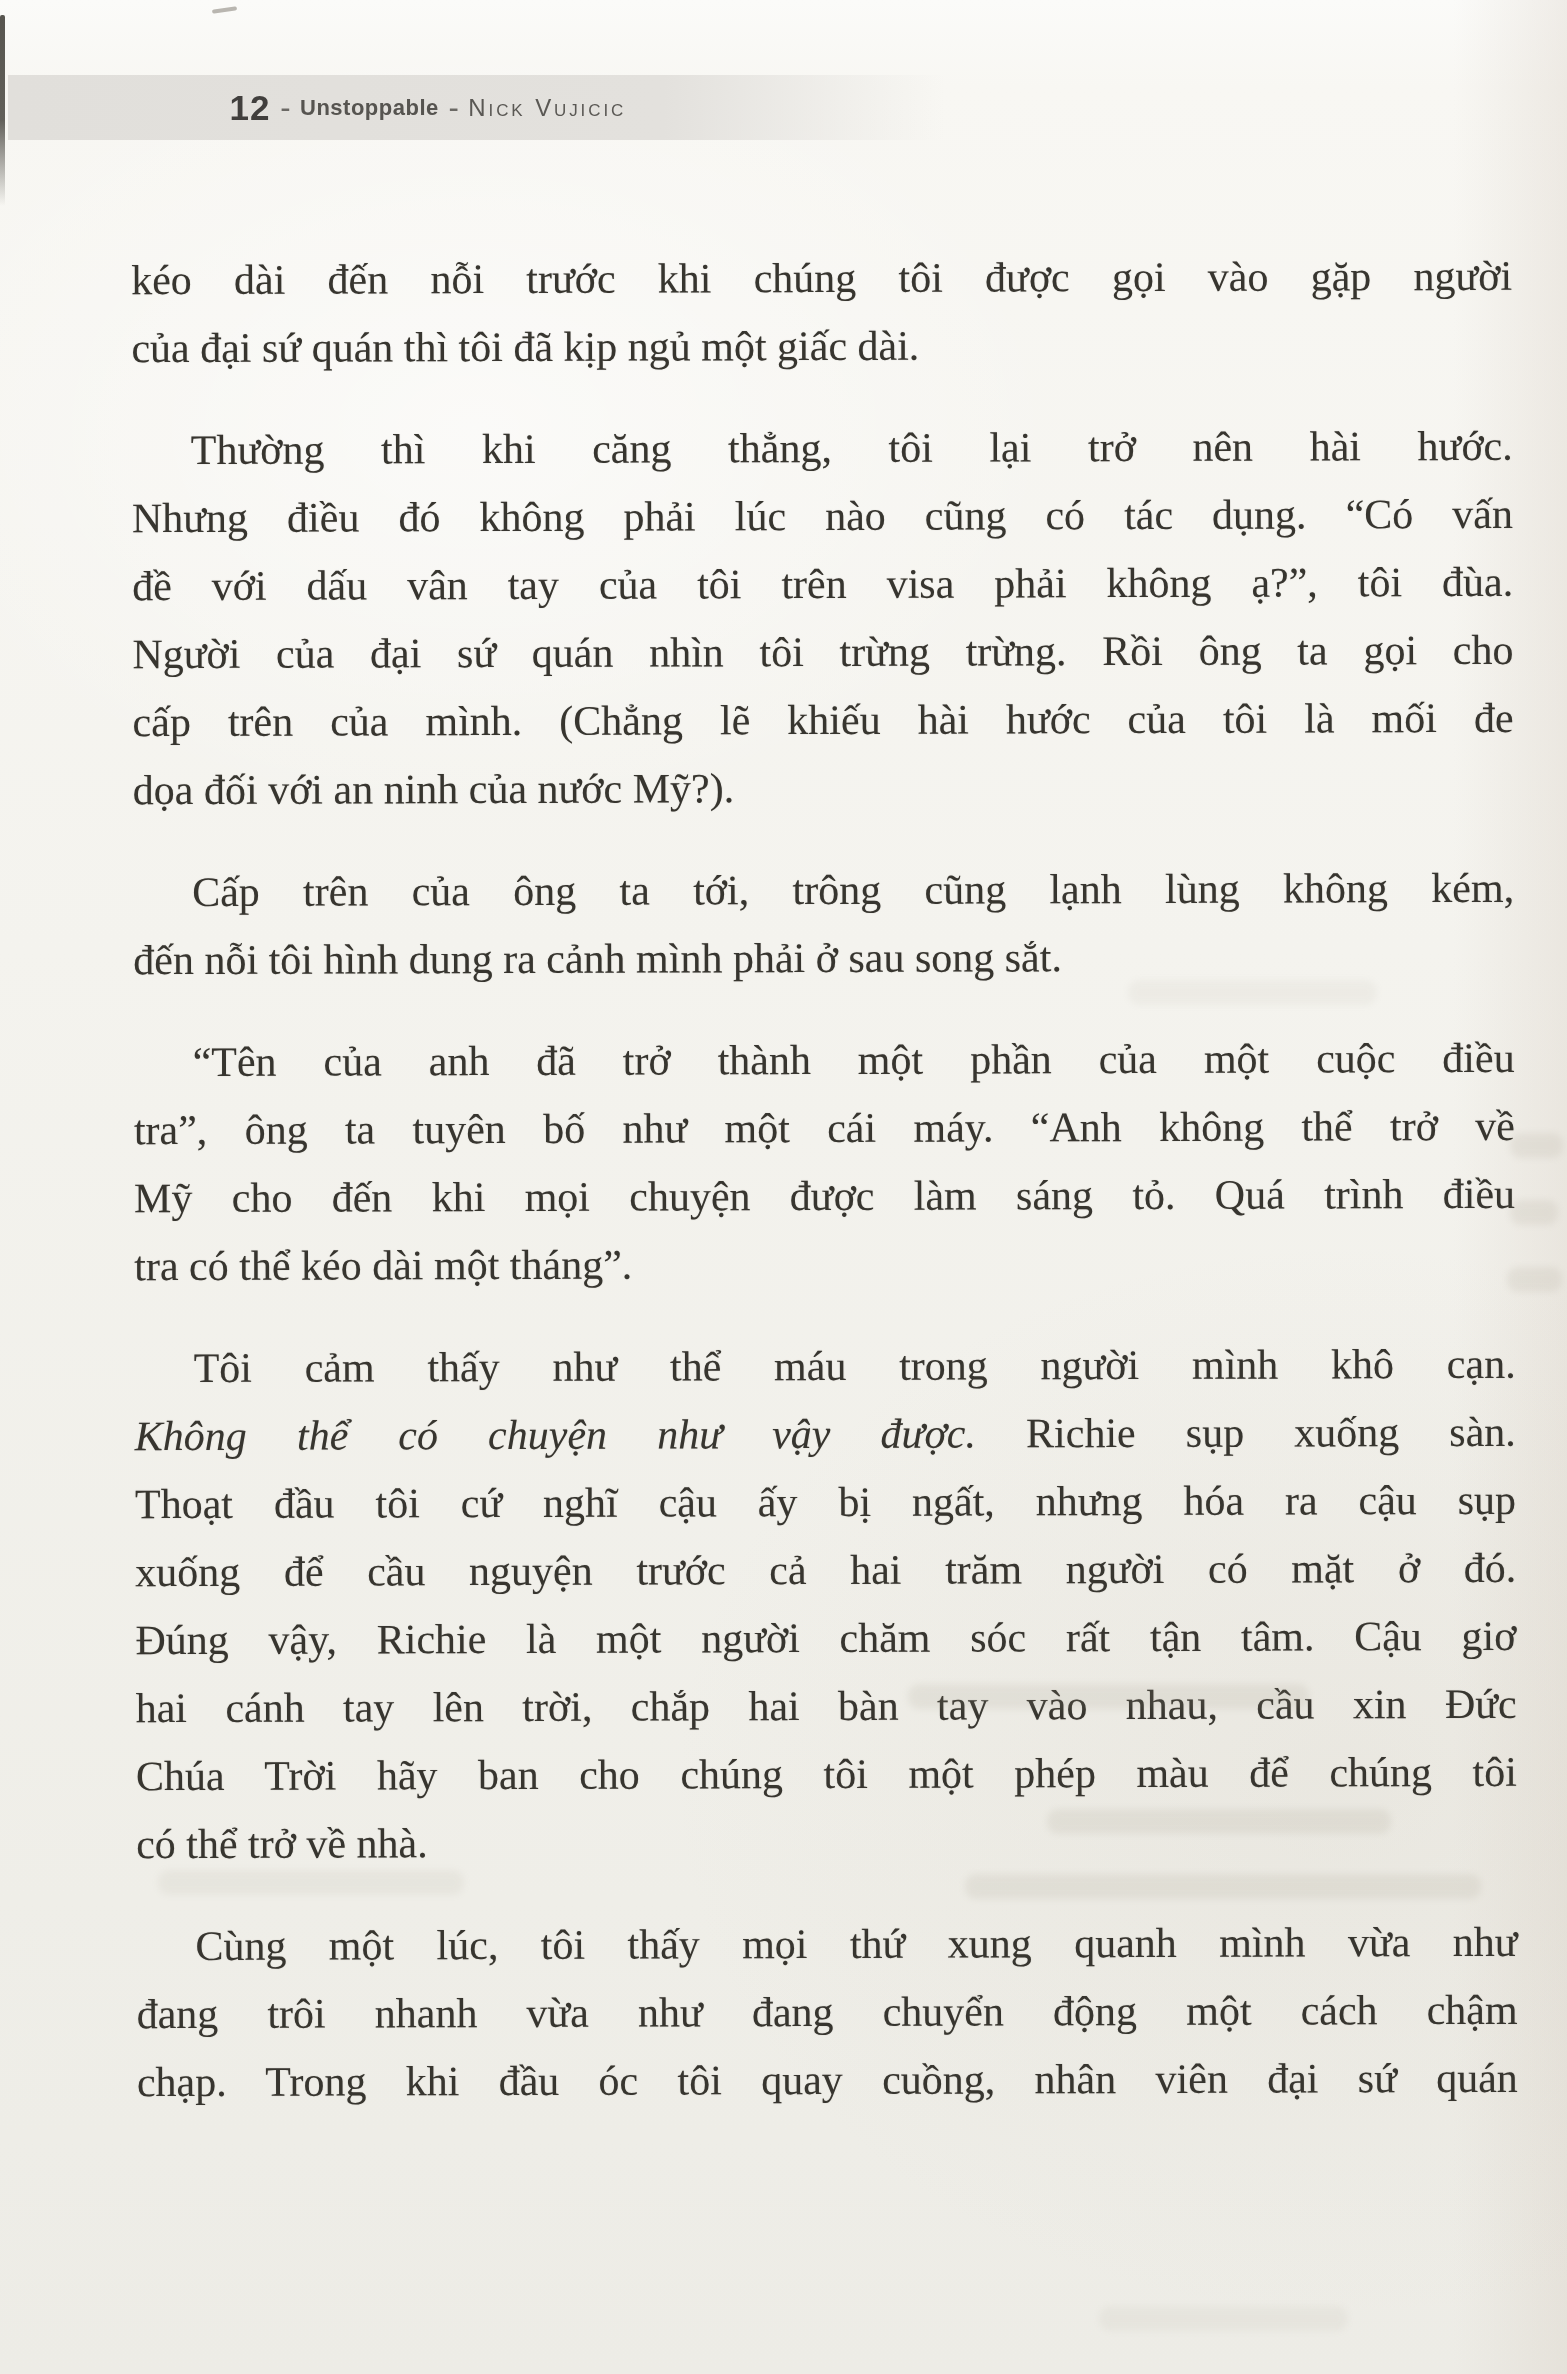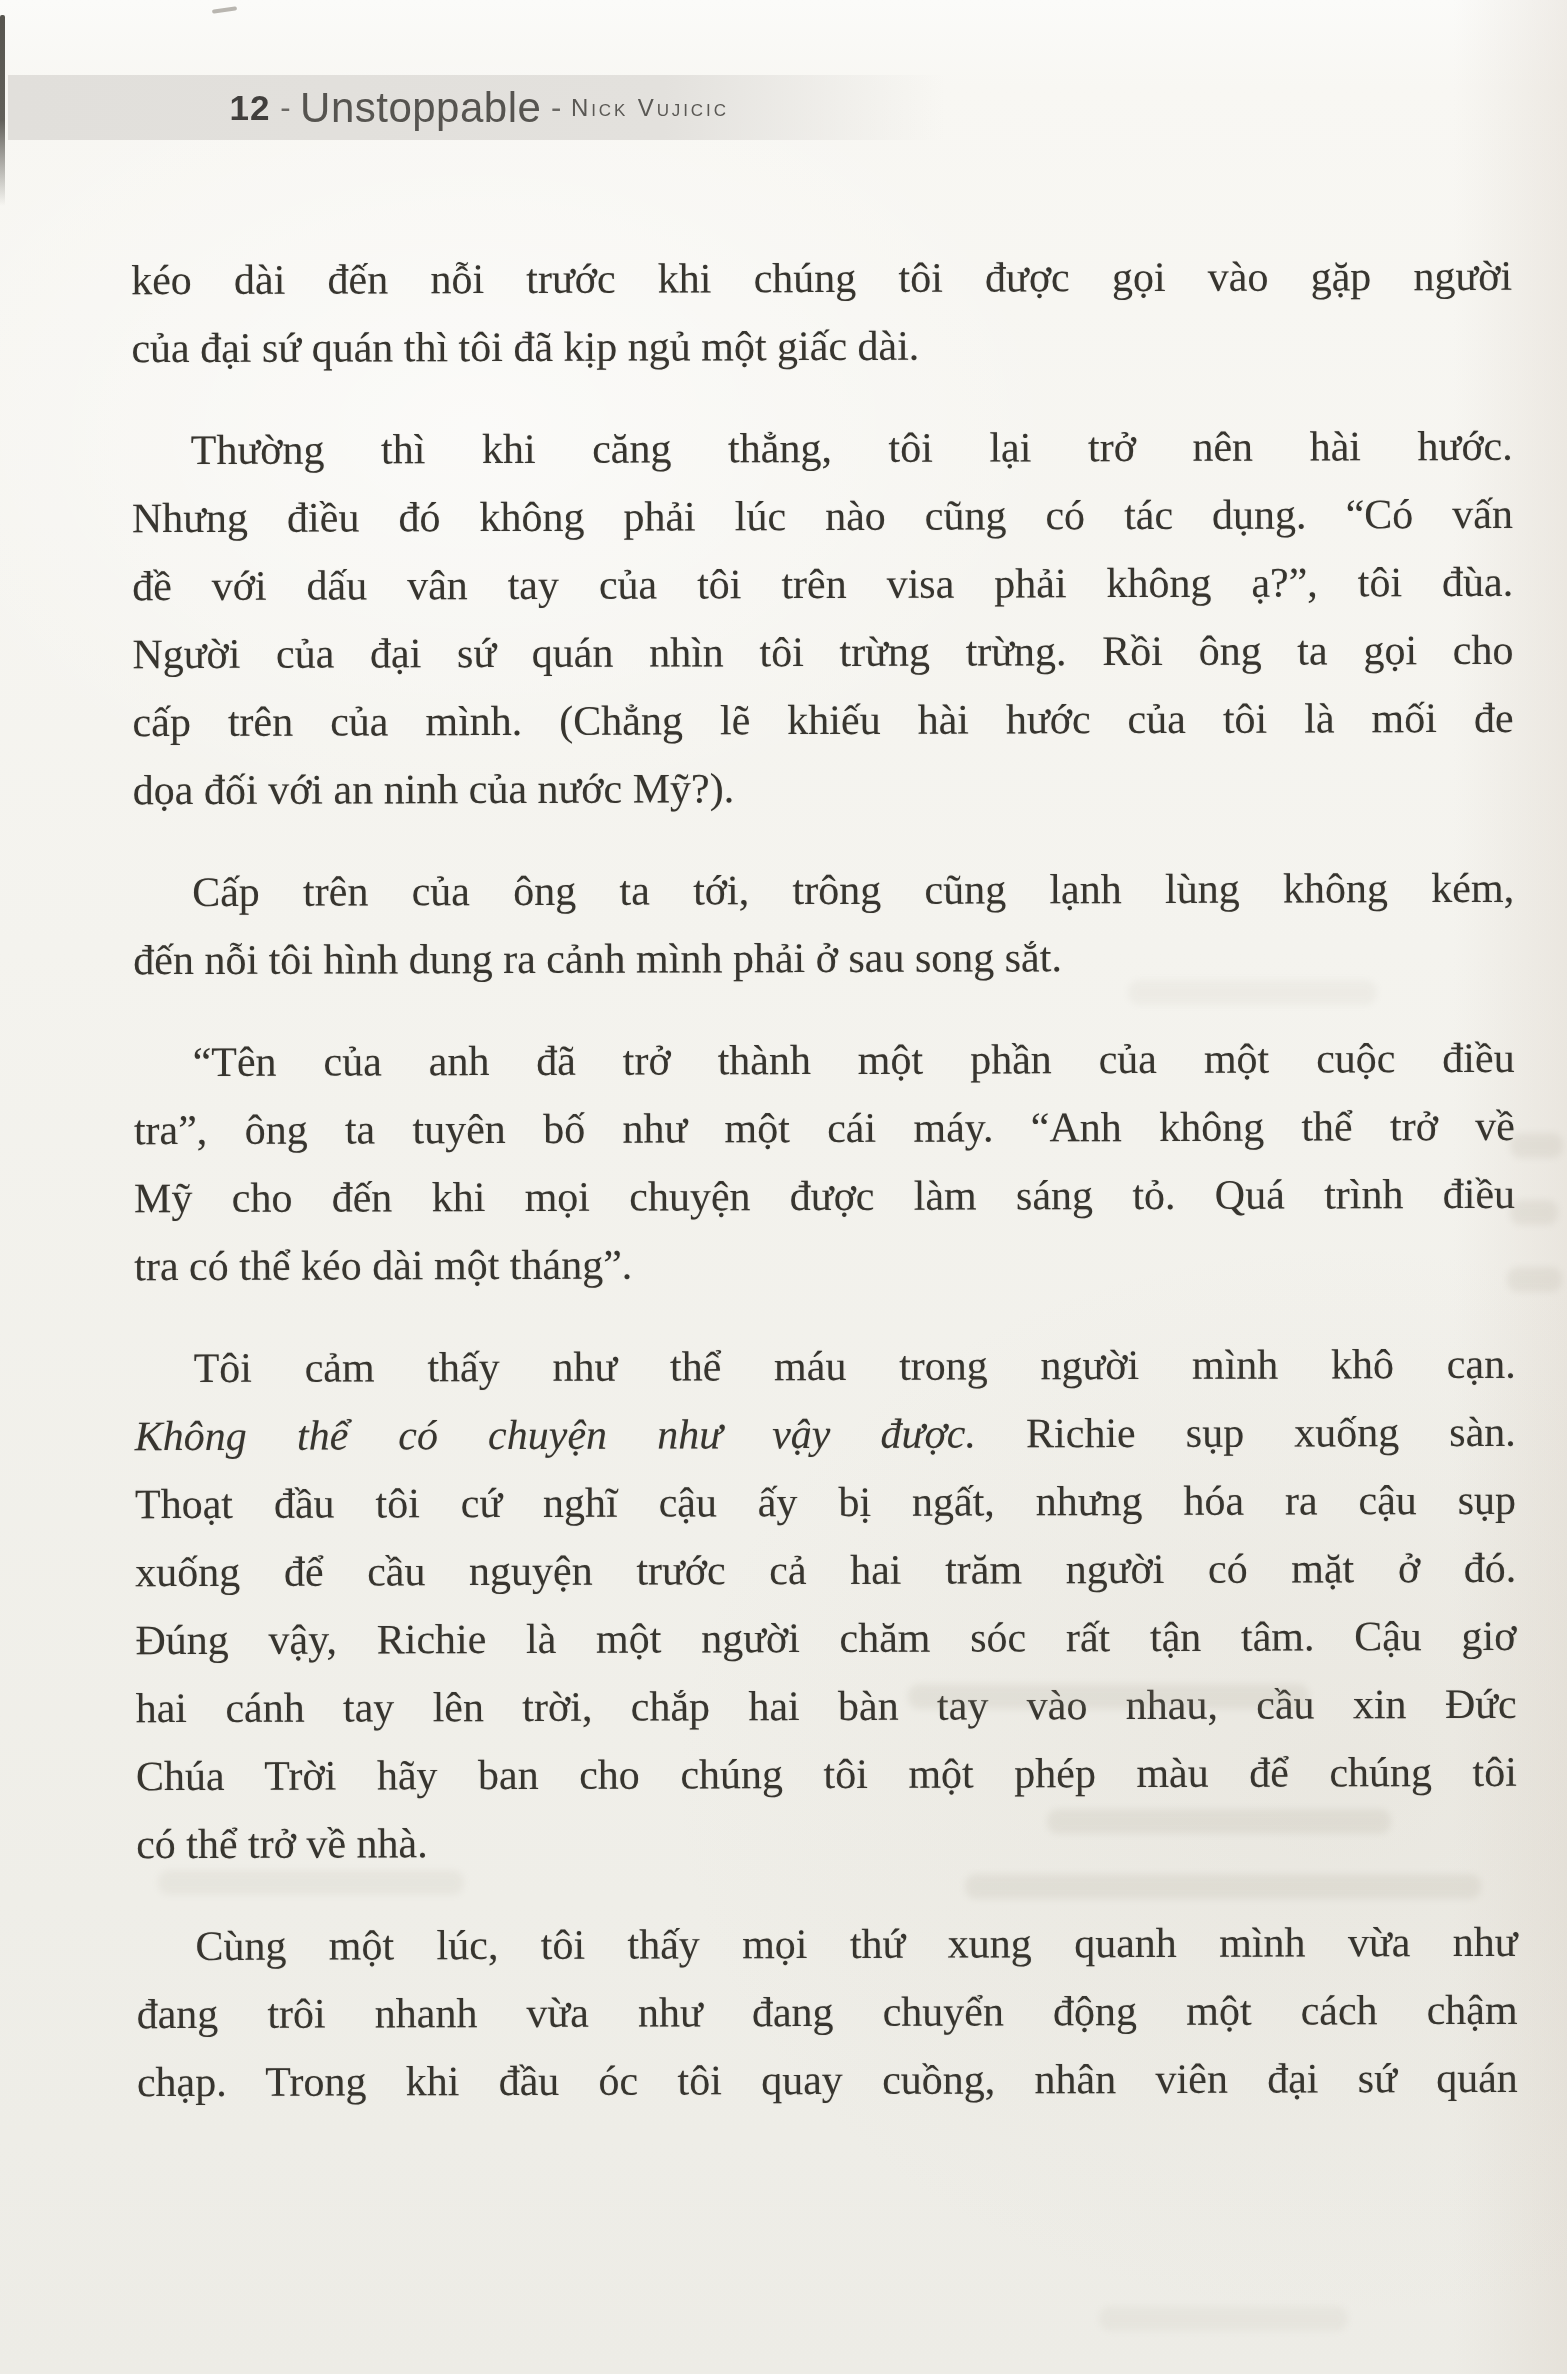--- a/index.html
+++ b/index.html
@@ -36,21 +36,21 @@
     font-family: "Liberation Sans", sans-serif;
     white-space: nowrap;
   }
   .header-band .pgnum {
     font-size: 35px; font-weight: 700; color: #413f3d; letter-spacing: 1px;
   }
   .header-band .sep {
     font-size: 31px; color: #6b6965; margin: 0 9.6px; font-weight: 400;
   }
   .header-band .title {
-    font-size: 42px; color: #565450; font-weight: 400; letter-spacing: 0.5px;
+    font-size: 22px; color: #565450; font-weight: 700; letter-spacing: 0.5px;
   }
   .header-band .author {
     font-size: 24px; color: #5a5854; font-weight: 400;
     font-variant: small-caps; letter-spacing: 2.9px;
   }
   
   .left-edge {
     position: absolute; left: 0; top: 15.3px; width: 4.8px; height: 191px;
     background: linear-gradient(to bottom, #57554f 0%, #62605a 55%, rgba(120,118,112,0) 100%);
     border-radius: 1.9px;

